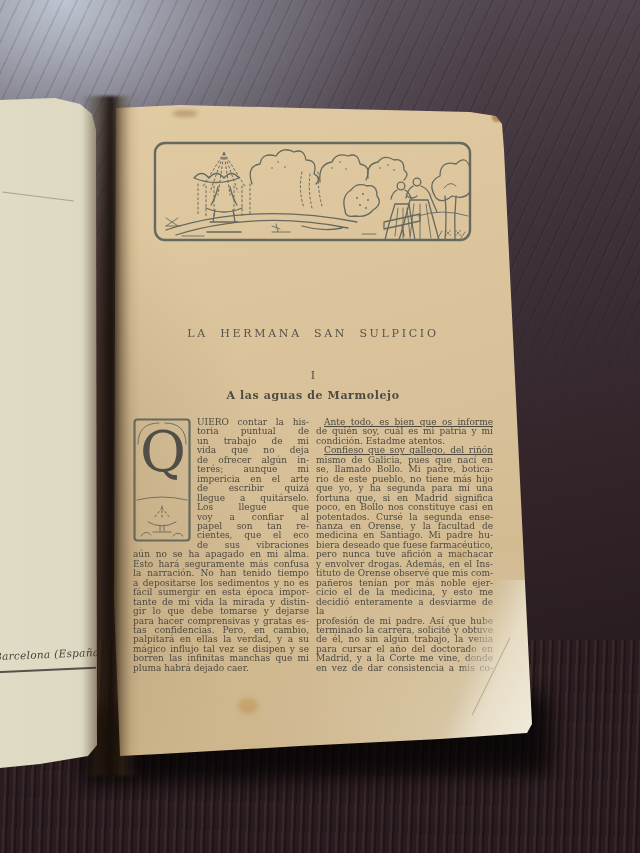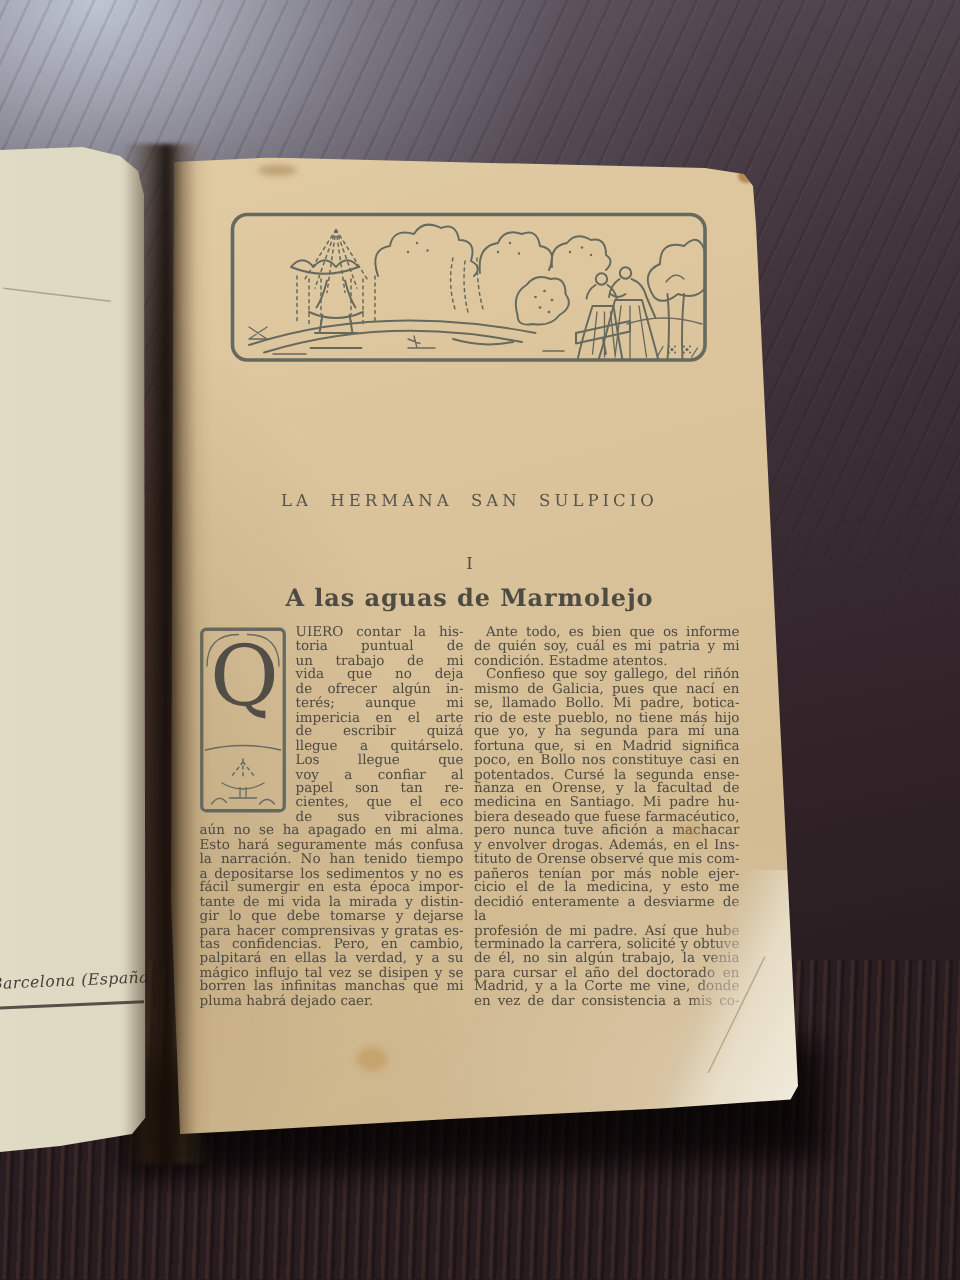--- a/index.html
+++ b/index.html
@@ -59,28 +59,28 @@
 
   
   .gutter{position:absolute;left:82px;top:96px;width:58px;height:680px;z-index:4;filter:blur(1.5px);
     background:linear-gradient(to right, rgba(60,45,25,0) 0%, rgba(55,38,20,0.5) 28%, rgba(24,15,8,0.9) 50%, rgba(70,50,28,0.45) 68%, rgba(125,98,62,0.12) 84%, rgba(0,0,0,0) 100%);}
   .vignette{position:absolute;left:152px;top:138px;width:322px;height:107px;}
   .page-title{position:absolute;left:130px;top:327px;width:366px;text-align:center;
     font-size:11px;letter-spacing:2.7px;word-spacing:6px;color:#56534a;}
   .chapter-num{position:absolute;left:130px;top:369px;width:366px;text-align:center;
     font-size:11px;color:#4e4b43;}
   .chapter-sub{position:absolute;left:130px;top:389px;width:366px;text-align:center;
-    font-size:16px;font-weight:bold;letter-spacing:.6px;color:#4e4b43;}
+    font-size:11px;font-weight:bold;letter-spacing:.6px;color:#4e4b43;}
   .columns{position:absolute;left:133px;top:418px;width:360px;display:flex;gap:7px;}
   .col{font-size:9px;line-height:9.45px;color:#4d4a42;}
   .colA{width:176px;}
   .colB{width:177px;}
   .tline{text-align:justify;text-align-last:justify;}
   .tline.endline{text-align-last:left;}
-  .tline.indent{text-indent:8px;}
+  .tline.indent{text-indent:8px;text-decoration:underline;}
   .dropcap{float:left;width:58px;height:132px;margin-right:6px;position:relative;}
   .dc-letter{position:absolute;left:7px;top:6px;font-size:56px;line-height:1;color:#504e46;}
   svg .ln{fill:none;stroke:#666a5e;stroke-width:1.3;stroke-linecap:round;stroke-linejoin:round;}
   svg .heavy{stroke-width:2.4;}
   svg .thin{stroke-width:0.9;}
   svg .dash{stroke-dasharray:2,2.6;stroke-width:1;}
   svg .dot{fill:#666a5e;stroke:none;}
 </style>
 </head>
 <body>

